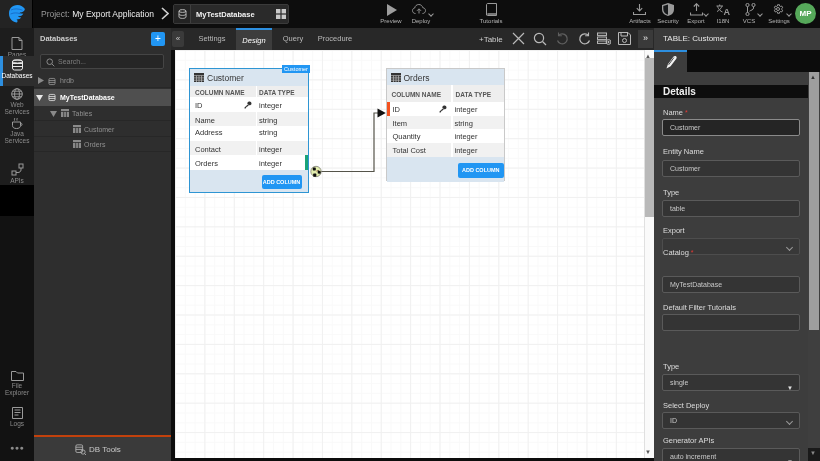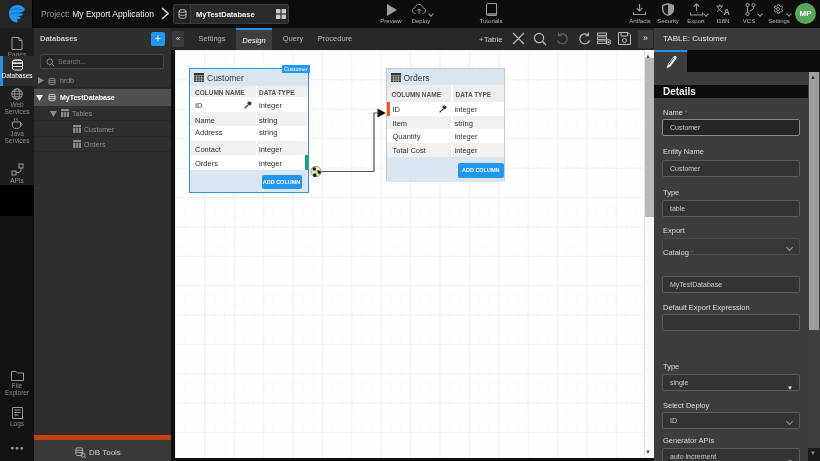--- a/index.html
+++ b/index.html
@@ -294,21 +294,21 @@
     <span class="lbl" style="left:50px">Customer</span>
   </div>
   <div class="treerow" style="top:136.5px">
     <svg class="abs" style="left:39px;top:3.5px" width="8" height="8" viewBox="0 0 8 8">
         <rect x="0" y="0" width="8" height="8" fill="#8a8a8a"></rect>
         <path d="M0 2.5 H8 M2.7 2.5 V8 M5.4 2.5 V8" stroke="#2e2e2e" stroke-width=".8"></path>
       </svg>
     <span class="lbl" style="left:50px">Orders</span>
   </div>
 
-  <div class="abs" style="left:34px;top:435px;width:137px;height:26px;background:#3a3a3a;border-top:5px solid #c2410c">
+  <div class="abs" style="left:34px;top:435px;width:137px;height:26px;background:#3a3a3a;border-top:2px solid #c2410c">
     <svg class="abs" style="left:41px;top:7px" width="11" height="11" viewBox="0 0 13 13">
         <g fill="none" stroke="#b5b5b5">
           <rect x="1" y="1" width="8" height="9" rx="1.5"></rect>
           <path d="M1 3.8 H9 M1 6.4 H9"></path>
           <circle cx="9.5" cy="9.5" r="2.5"></circle>
           <path d="M11.3 11.3 L13 13"></path>
         </g>
       </svg>
     <div class="abs" style="left:55px;top:8px;color:#c9c9c9;font-size:8px">DB Tools</div>
   </div>
@@ -488,21 +488,21 @@
 
   <div class="flabel" style="top:188px">Type</div>
   <div class="finput" style="top:200px">table</div>
 
   <div class="flabel" style="top:226px">Export</div>
   <div class="finput fsel" style="top:238px;background:#383838;border-color:#4d4d4d"></div>
 
   <div class="flabel req" style="top:248px">Catalog</div>
   <div class="finput" style="top:276px">MyTestDatabase</div>
 
-  <div class="flabel" style="top:303px">Default Export Expression</div>
+  <div class="flabel" style="top:303px">Default Filter Tutorials</div>
   <div class="finput" style="top:314px"></div>
 
 
   <div class="flabel" style="top:362px">Type</div>
   <div class="finput fsel2" style="top:374px">single</div>
 
   <div class="flabel" style="top:401px">Select Deploy</div>
   <div class="finput fsel" style="top:412px">ID</div>
 
   <div class="flabel" style="top:436px">Generator APIs</div>

